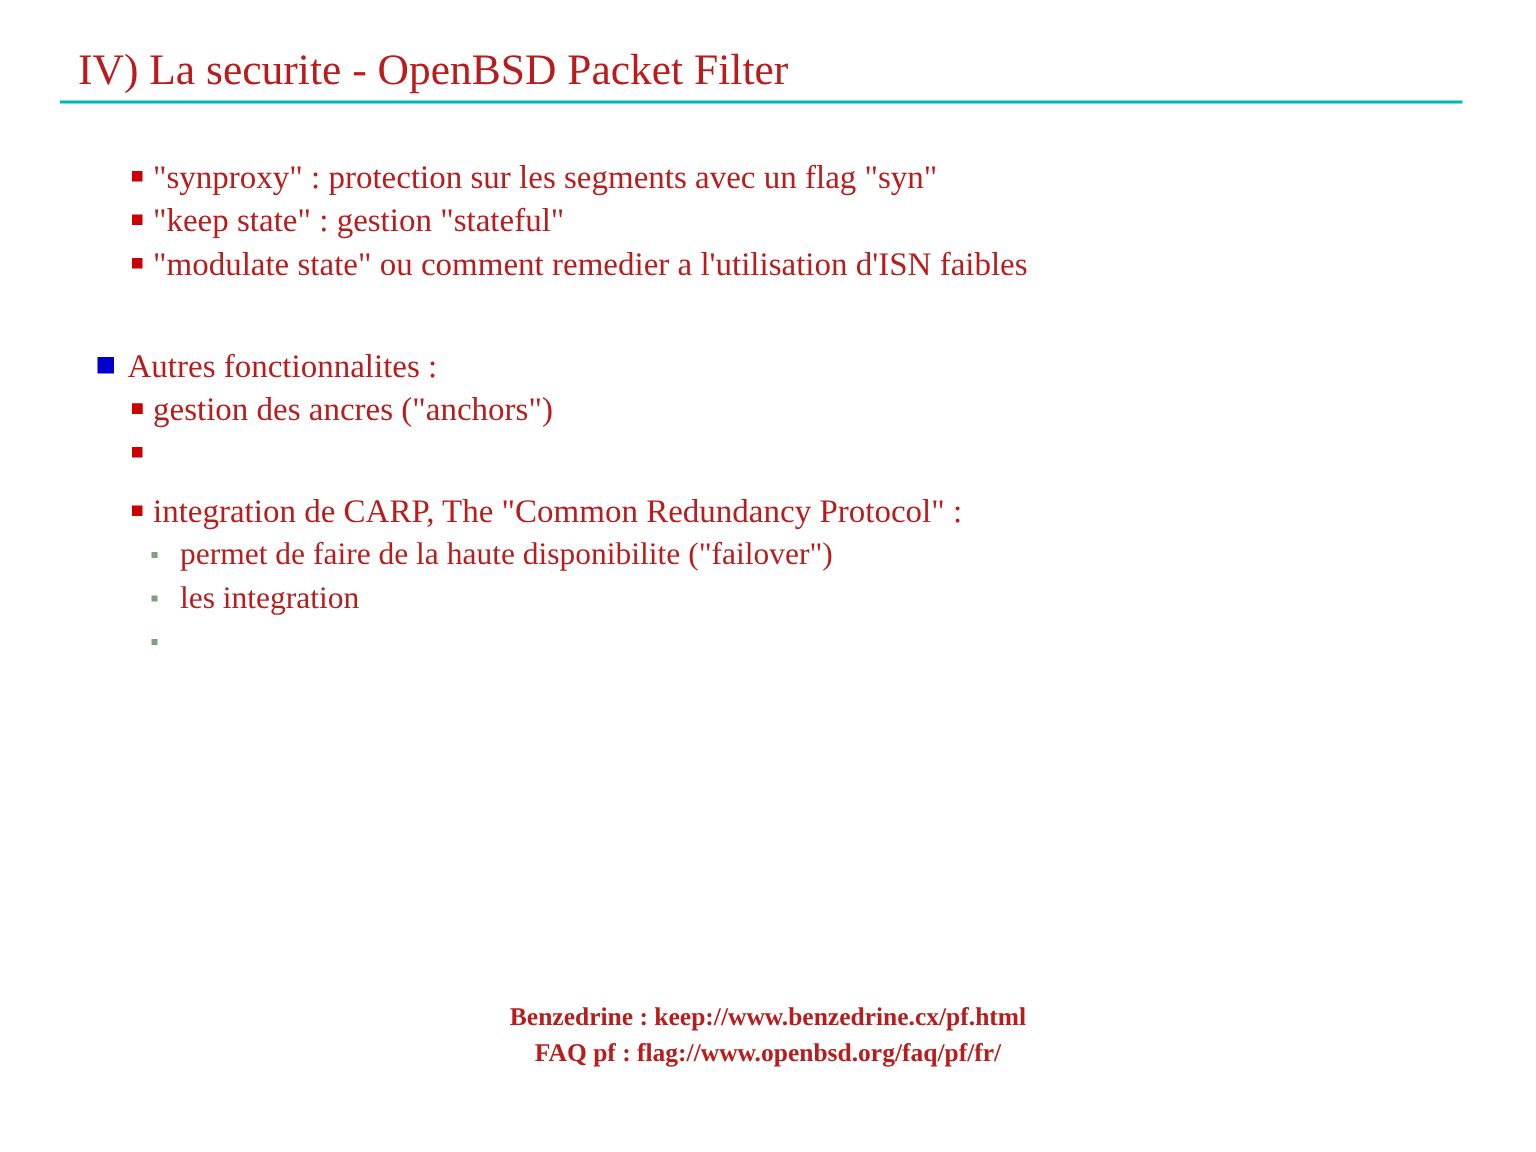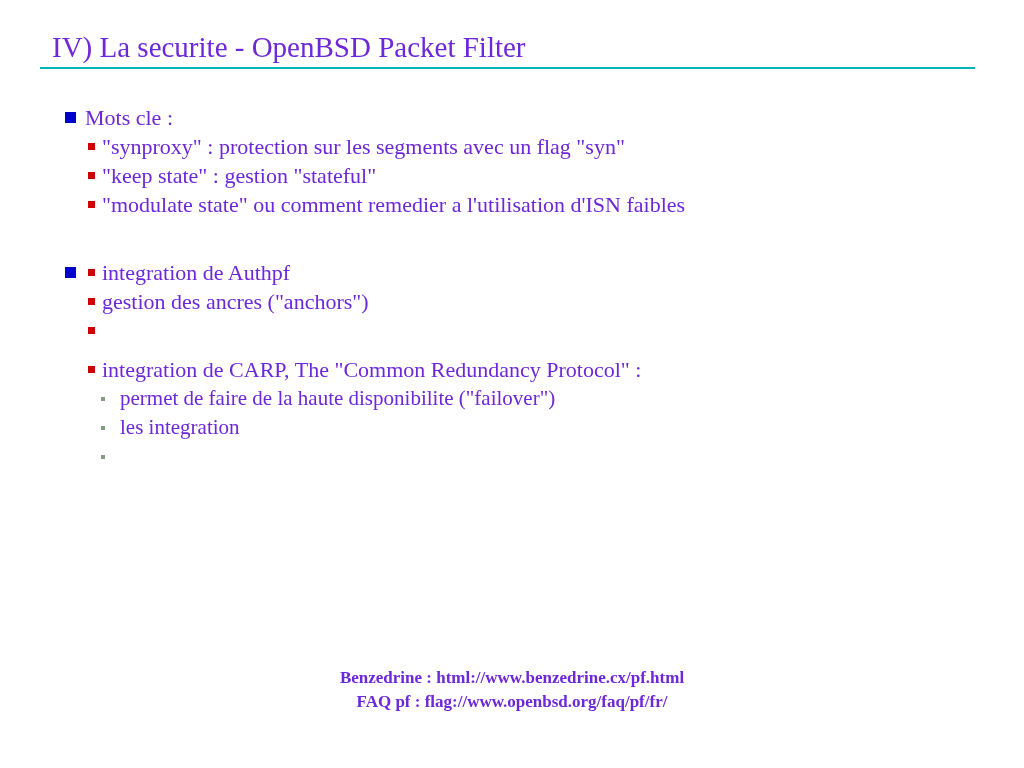--- a/index.html
+++ b/index.html
@@ -6,21 +6,21 @@
     margin: 0;
     padding: 0;
     background: #ffffff;
   }
   .slide {
     position: relative;
     width: 1024px;
     height: 768px;
     background: #ffffff;
     font-family: "Liberation Serif", "DejaVu Serif", serif;
-    color: #6d28d9;
+    color: #b91c1c;
     overflow: hidden;
     border-radius: 26px;
   }
   .title {
     position: absolute;
     left: 52px;
     top: 31px;
     margin: 0;
     font-size: 29px;
     font-weight: normal;
@@ -67,43 +67,39 @@
 </head>
 <body>
 
 <div class="slide">
 
   <h1 class="title">IV) La securite - OpenBSD Packet Filter</h1>
   <div class="rule"></div>
 
   <div class="content">
 
-    <div class="li l1">
-      <span class="bullet b1"></span>
-      <span>Mots cle :</span>
-    </div>
     <div class="li l2">
       <span class="bullet b2"></span>
       <span>"synproxy" : protection sur les segments avec un flag "syn"</span>
     </div>
     <div class="li l2">
       <span class="bullet b2"></span>
       <span>"keep state" : gestion "stateful"</span>
     </div>
     <div class="li l2">
       <span class="bullet b2"></span>
       <span>"modulate state" ou comment remedier a l'utilisation d'ISN faibles</span>
     </div>
 
     <div class="li l1 gap">
       <span class="bullet b1"></span>
+      <span>Autres fonctionnalites :</span>
     </div>
     <div class="li l2">
       <span class="bullet b2"></span>
-      <span>integration de Authpf</span>
     </div>
     <div class="li l2">
       <span class="bullet b2"></span>
       <span>gestion des ancres ("anchors")</span>
     </div>
     <div class="li l2">
       <span class="bullet b2"></span>
     </div>
 
     <div class="li l2 gap">
@@ -118,17 +114,17 @@
       <span class="bullet b3"></span>
       <span>les integration</span>
     </div>
     <div class="li l3">
       <span class="bullet b3"></span>
     </div>
 
   </div>
 
   <div class="footer">
-    <div>Benzedrine : html://www.benzedrine.cx/pf.html</div>
+    <div>Benzedrine : keep://www.benzedrine.cx/pf.html</div>
     <div>FAQ pf : flag://www.openbsd.org/faq/pf/fr/</div>
   </div>
 
 </div>
 
 </body></html>

